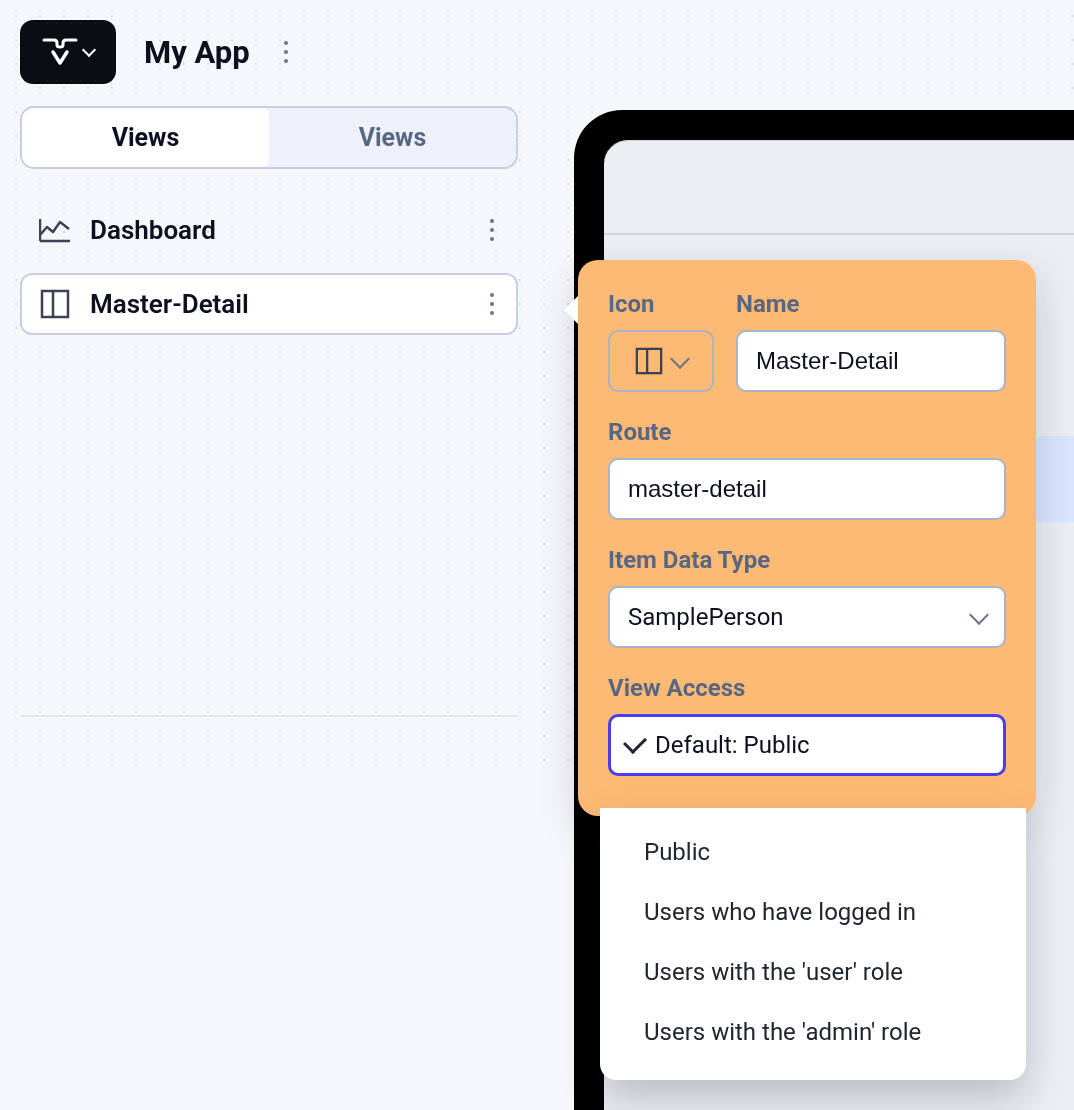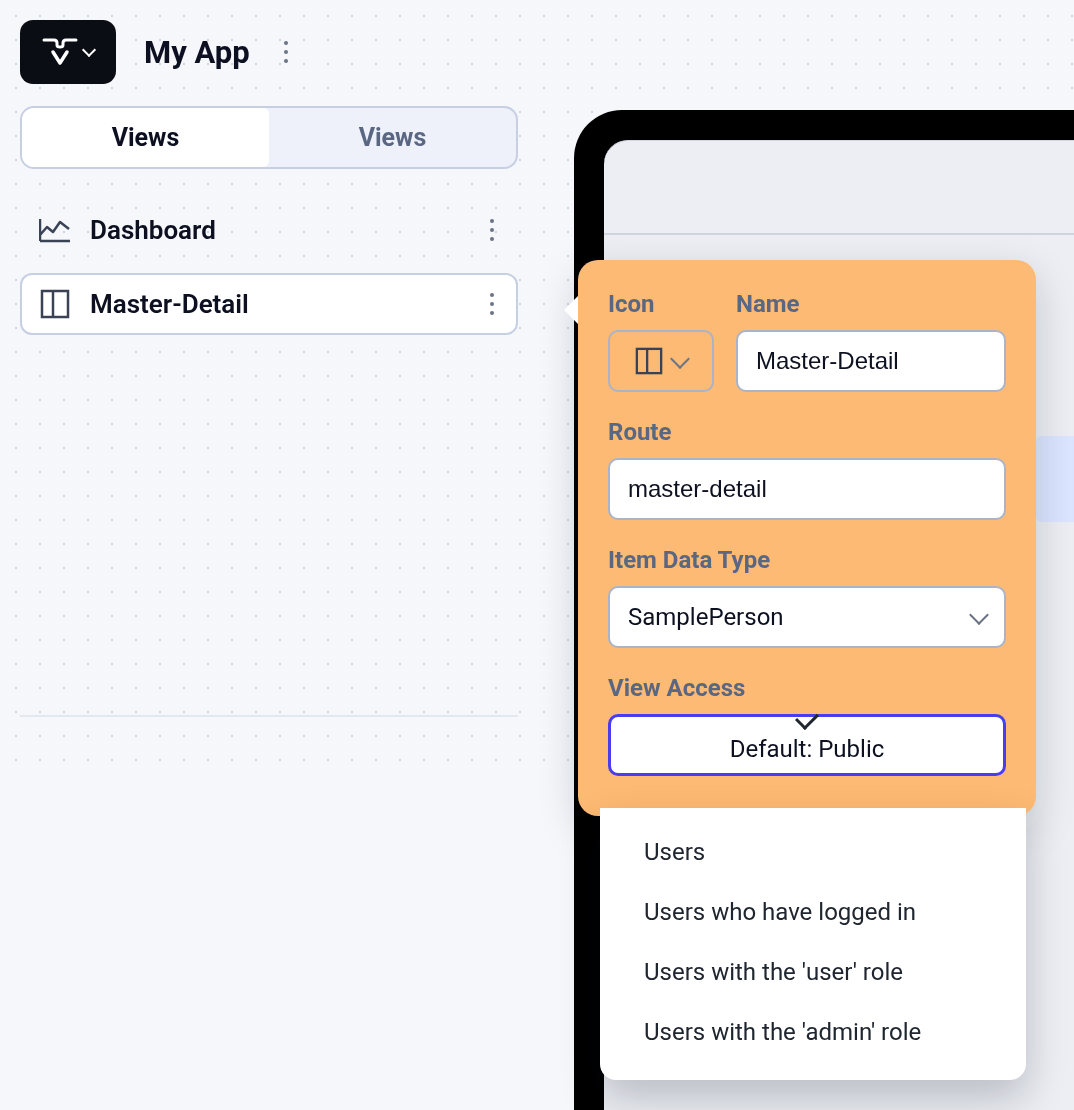--- a/index.html
+++ b/index.html
@@ -220,21 +220,20 @@
     border-bottom: 2.5px solid #6b7485;
     transform: rotate(45deg);
     margin-top:-4px;
   }
   .access-select {
     border: 3px solid #4a3cf0;
     display:flex;
     align-items:center;
     gap:10px;
     padding: 0 14px;
-    flex-direction: column;
   }
   .check-icon {
     width: 20px; height: 14px;
     border-left: 3px solid #20262f;
     border-bottom: 3px solid #20262f;
     transform: rotate(-45deg);
     margin-top:-6px;
   }
 
   .dropdown {
@@ -357,17 +356,17 @@
   <div class="field">
     <span class="field-label">View Access</span>
     <div class="select access-select">
       <span class="check-icon"></span>
       <span style="flex:1">Default: Public</span>
     </div>
   </div>
 </div>
 
 <div class="dropdown">
-  <div class="dropdown-item">Users</div>
+  <div class="dropdown-item">Public</div>
   <div class="dropdown-item">Users who have logged in</div>
   <div class="dropdown-item">Users with the 'user' role</div>
   <div class="dropdown-item">Users with the 'admin' role</div>
 </div>
 
 </body></html>

